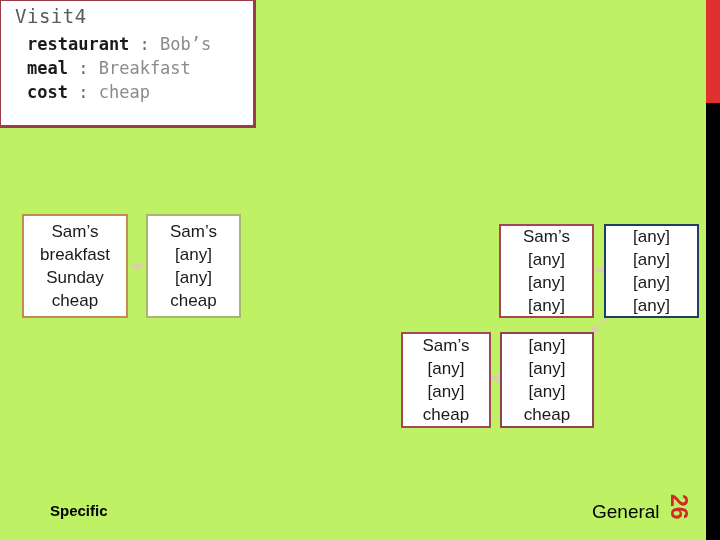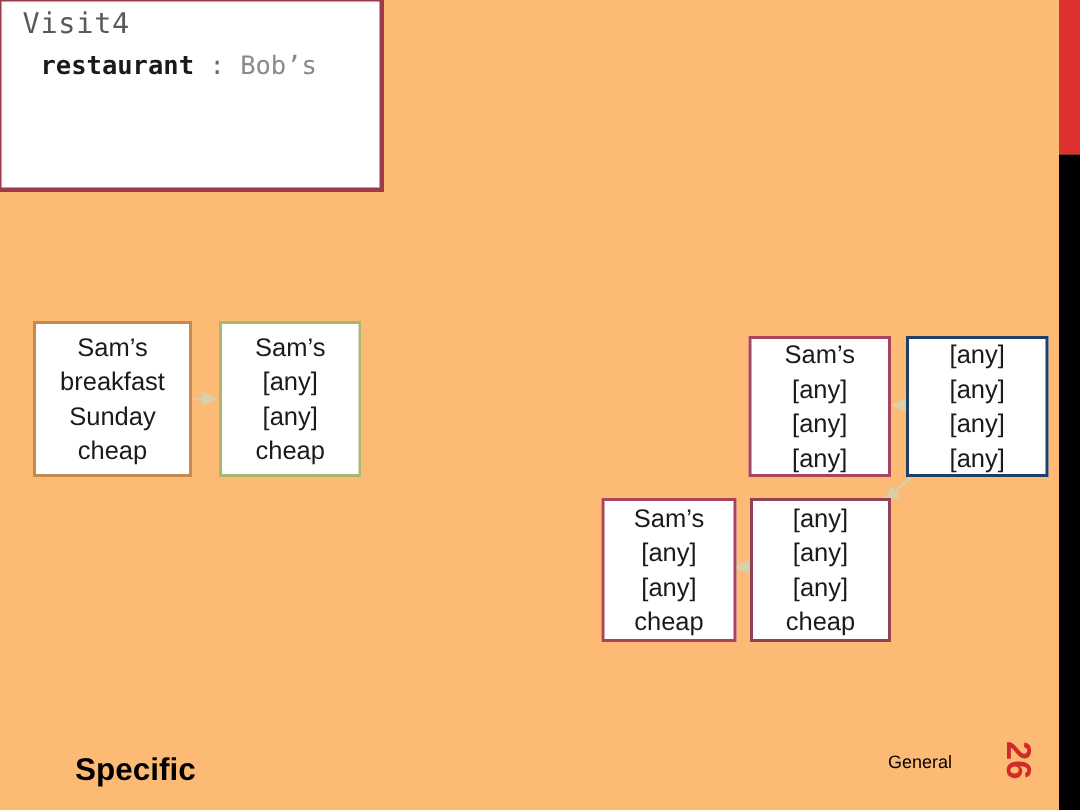--- a/index.html
+++ b/index.html
@@ -3,21 +3,21 @@
 <meta charset="utf-8">
 <style>
   html,body{margin:0;padding:0;}
   body{
     width:720px;height:540px;
     background:#ffffff;
     font-family:"Liberation Sans", sans-serif;
     overflow:hidden;
     position:relative;
   }
-  .slide{position:absolute;left:0;top:0;width:720px;height:540px;background:#fdba74;}
+  .slide{position:absolute;left:0;top:0;width:720px;height:540px;background:#bef264;}
 
   
   .edge-red{position:absolute;left:706px;top:0;width:14px;height:103px;background:#e03131;}
   .edge-black{position:absolute;left:706px;top:103px;width:14px;height:437px;background:#000000;}
 
   
   .visit-box{
     position:absolute;left:-2px;top:-2px;width:258px;height:130px;
     border:3px solid #9e3b4a;background:#ffffff;box-sizing:border-box;
   }
@@ -53,25 +53,25 @@
   #box-gen-any      {left:604px; top:224px; width:95px; height:94px; border:2px solid #1f3f66;}
   #box-gen-sams-ch  {left:401px; top:332px; width:90px; height:96px; border:2px solid #a8455a;}
   #box-gen-any-ch   {left:500px; top:332px; width:94px; height:96px; border:2px solid #8e4452;}
 
   
   .arrow-svg{position:absolute;left:0;top:0;width:720px;height:540px;pointer-events:none;}
 
   
   .lbl-specific{
     position:absolute;left:50px;top:502px;
-    font-size:21px;font-weight:bold;color:#000;
+    font-size:15px;font-weight:bold;color:#000;
   }
   .lbl-general{
     position:absolute;left:592px;top:501px;
-    font-size:12px;font-weight:normal;color:#000;
+    font-size:19px;font-weight:normal;color:#000;
   }
   .page-num{
     position:absolute;left:692px;top:494px;
     font-size:23px;font-weight:bold;color:#cf2b2b;
     transform:rotate(90deg);transform-origin:left top;
     font-family:"Liberation Sans", sans-serif;
   }
 </style>
 </head>
 <body>
@@ -81,20 +81,30 @@
   <div class="edge-red"></div>
   <div class="edge-black"></div>
 
   <div class="visit-box">
     <div class="visit-title">Visit4</div>
     <div class="visit-rows">
       <div class="visit-row">
         <span class="visit-key">restaurant</span>
         <span class="visit-sep">:</span>
         <span class="visit-val">Bob’s</span>
+      </div>
+      <div class="visit-row">
+        <span class="visit-key">meal</span>
+        <span class="visit-sep">:</span>
+        <span class="visit-val">Breakfast</span>
+      </div>
+      <div class="visit-row">
+        <span class="visit-key">cost</span>
+        <span class="visit-sep">:</span>
+        <span class="visit-val">cheap</span>
       </div>
     </div>
   </div>
 
   <svg class="arrow-svg" viewBox="0 0 720 540">
     <defs>
       <marker id="ah" markerWidth="7" markerHeight="7" refX="6" refY="3" orient="auto">
         <path d="M0,0 L7,3 L0,6 z" fill="#d9cfa8"></path>
       </marker>
     </defs>

